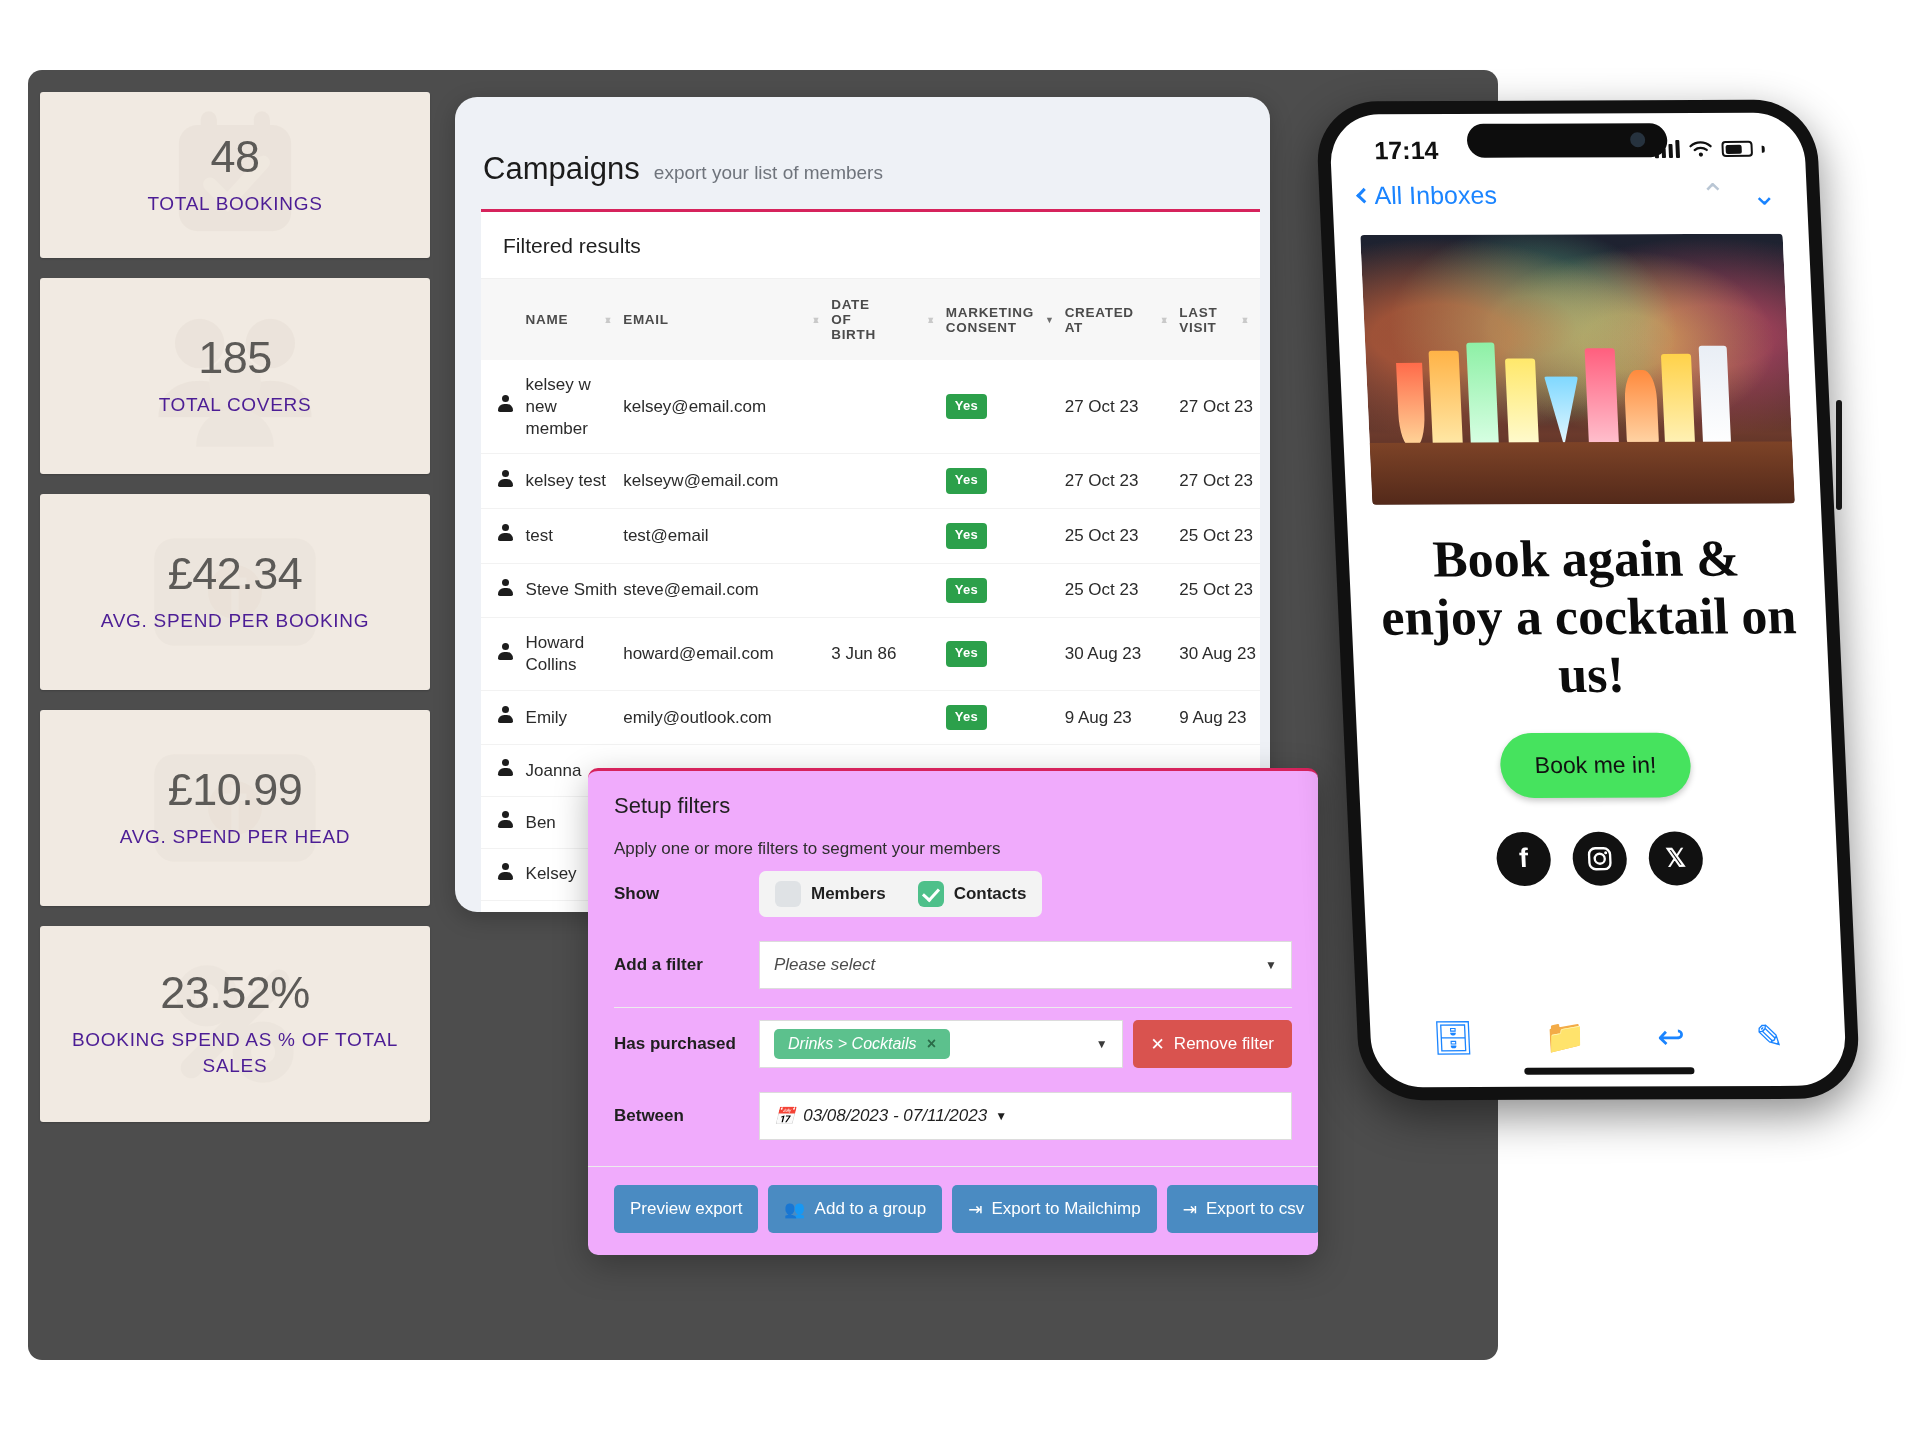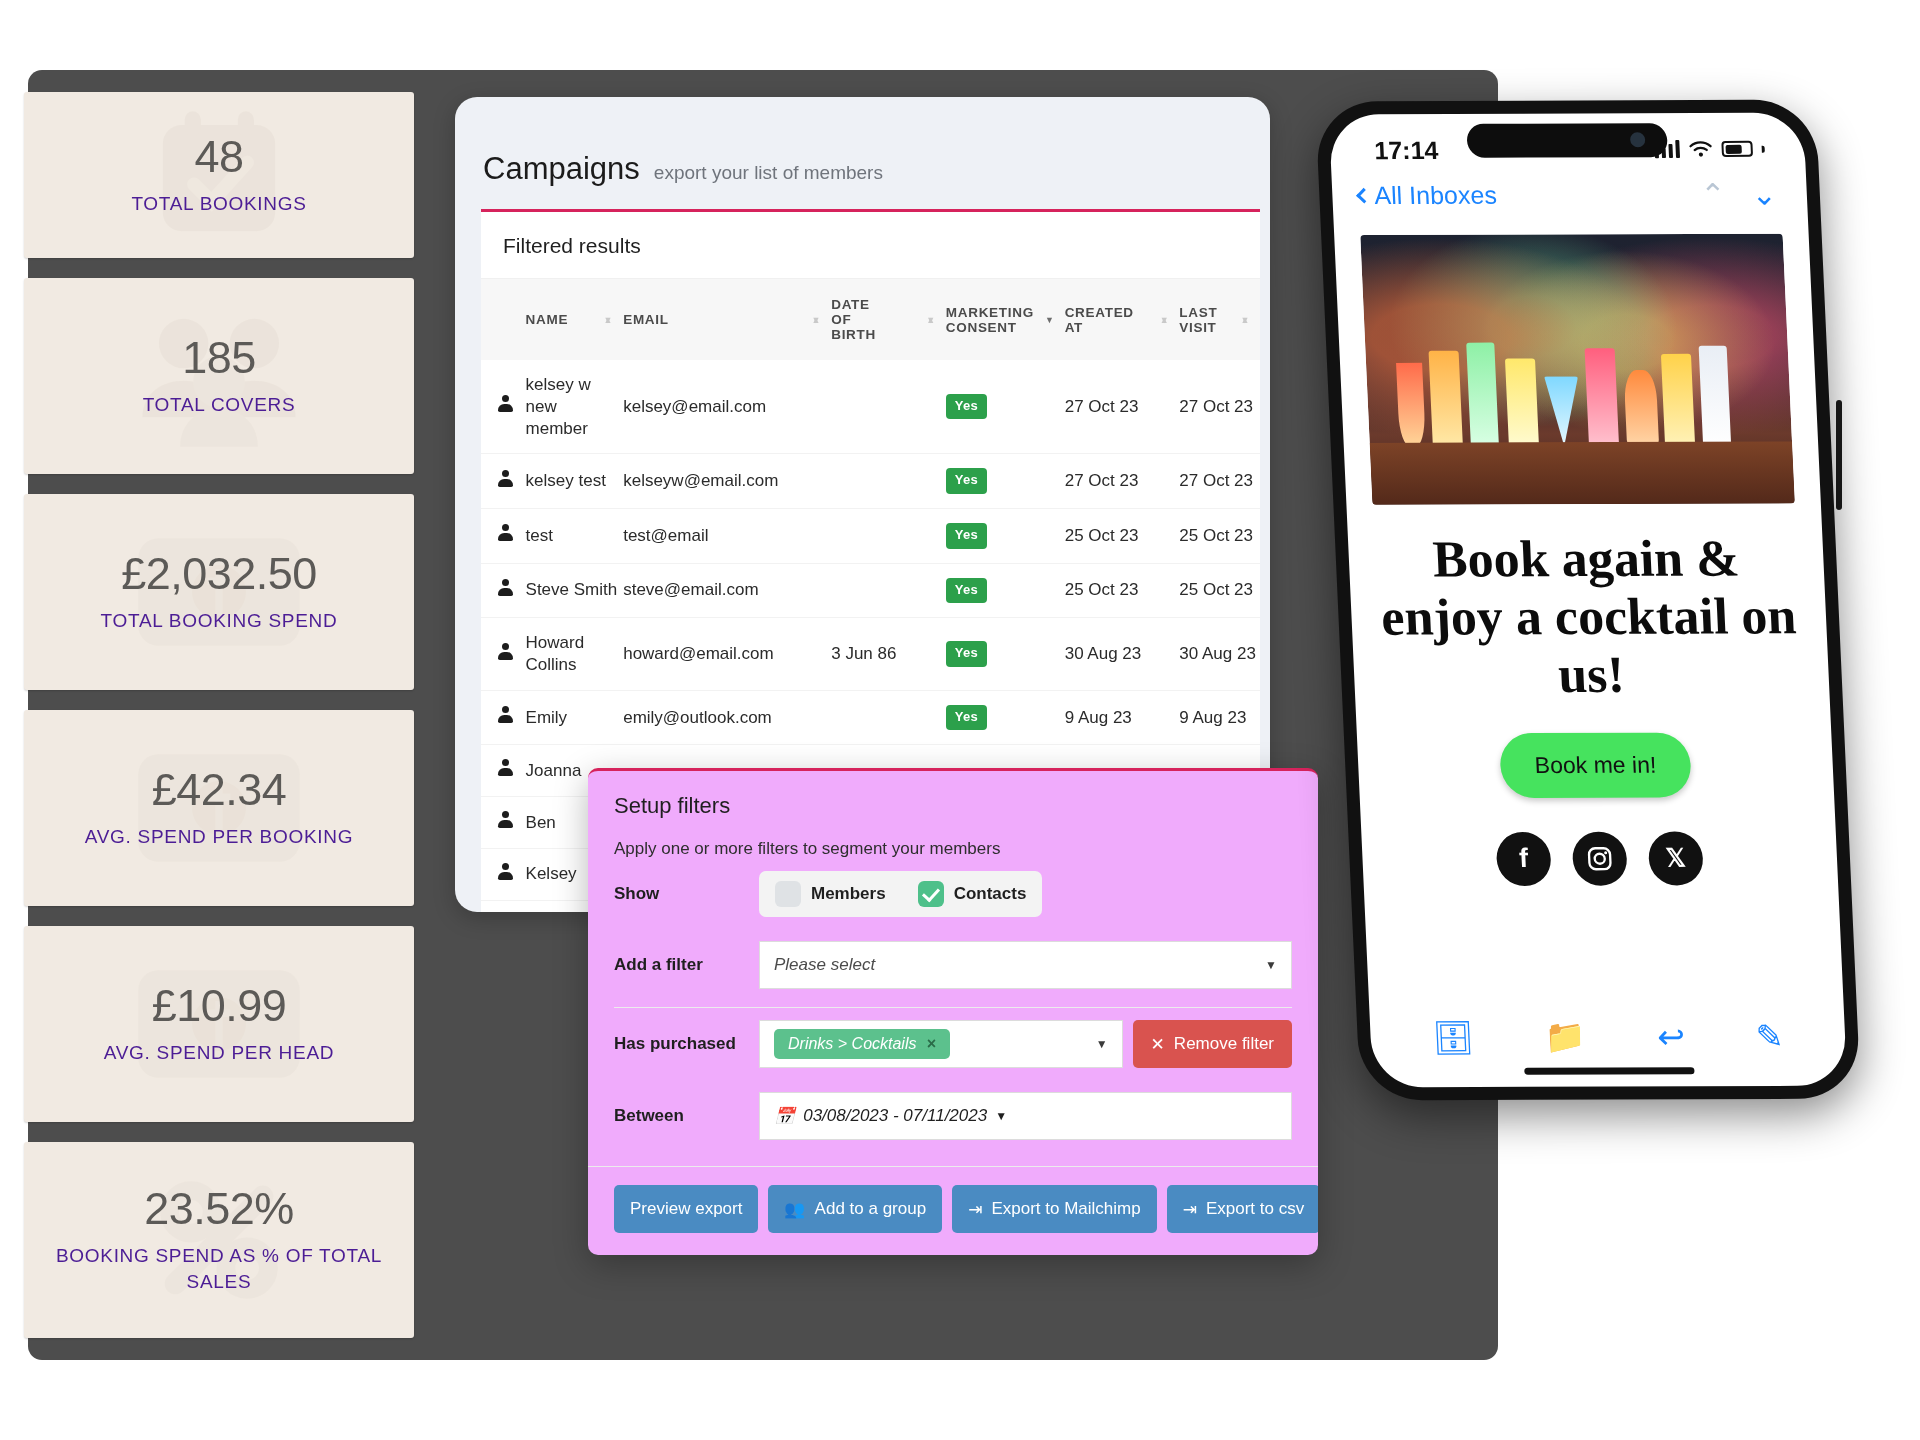--- a/index.html
+++ b/index.html
@@ -16,21 +16,21 @@
     position: absolute;
     left: 28px; top: 70px;
     width: 1470px; height: 1290px;
     background: #4d4d4d;
     border-radius: 14px;
   }
 
   
   .stats-col {
     position: absolute;
-    left: 24px; top: 92px;
+    left: 40px; top: 92px;
     width: 390px;
     display: flex;
     flex-direction: column;
     gap: 20px;
     z-index: 5;
     border-radius: 20px;
   }
   .stat-card {
     position: relative;
     background: #f1eae2;
@@ -364,29 +364,20 @@
       <circle cx="20" cy="6.5" r="4.2" fill="#e4dbd1"></circle>
       <path d="M1 19c0-4 3.2-6.2 7-6.2s7 2.2 7 6.2z" fill="#e4dbd1"></path>
       <path d="M13 19c0-4 3.2-6.2 7-6.2s7 2.2 7 6.2z" fill="#e4dbd1"></path>
       <circle cx="14" cy="13" r="4.4" fill="#e7dfd6"></circle>
       <path d="M7.4 24c0-4 2.9-6.4 6.6-6.4s6.6 2.4 6.6 6.4z" fill="#e7dfd6"></path>
     </svg>
     <div class="stat-value">185</div>
     <div class="stat-label">TOTAL COVERS</div>
   </div>
 
-  <div class="stat-card tall">
-    <svg class="wm" width="175" height="135" viewBox="0 0 26 18">
-      <rect x="1" y="1" width="24" height="16" rx="3" fill="#e7dfd6"></rect>
-      <circle cx="13" cy="9" r="4" fill="#e0d6ca"></circle>
-      <path d="M13 5.6v6.8M11.3 7.4h3.4" stroke="#e7dfd6" stroke-width="1.1"></path>
-    </svg>
-    <div class="stat-value">£2,032.50</div>
-    <div class="stat-label">TOTAL BOOKING SPEND</div>
-  </div>
 
   <div class="stat-card tall">
     <svg class="wm" width="175" height="135" viewBox="0 0 26 18">
       <rect x="1" y="1" width="24" height="16" rx="3" fill="#e7dfd6"></rect>
       <circle cx="13" cy="9" r="4" fill="#e0d6ca"></circle>
       <path d="M13 5.6v6.8M11.3 7.4h3.4" stroke="#e7dfd6" stroke-width="1.1"></path>
     </svg>
     <div class="stat-value">£42.34</div>
     <div class="stat-label">AVG. SPEND PER BOOKING</div>
   </div>

